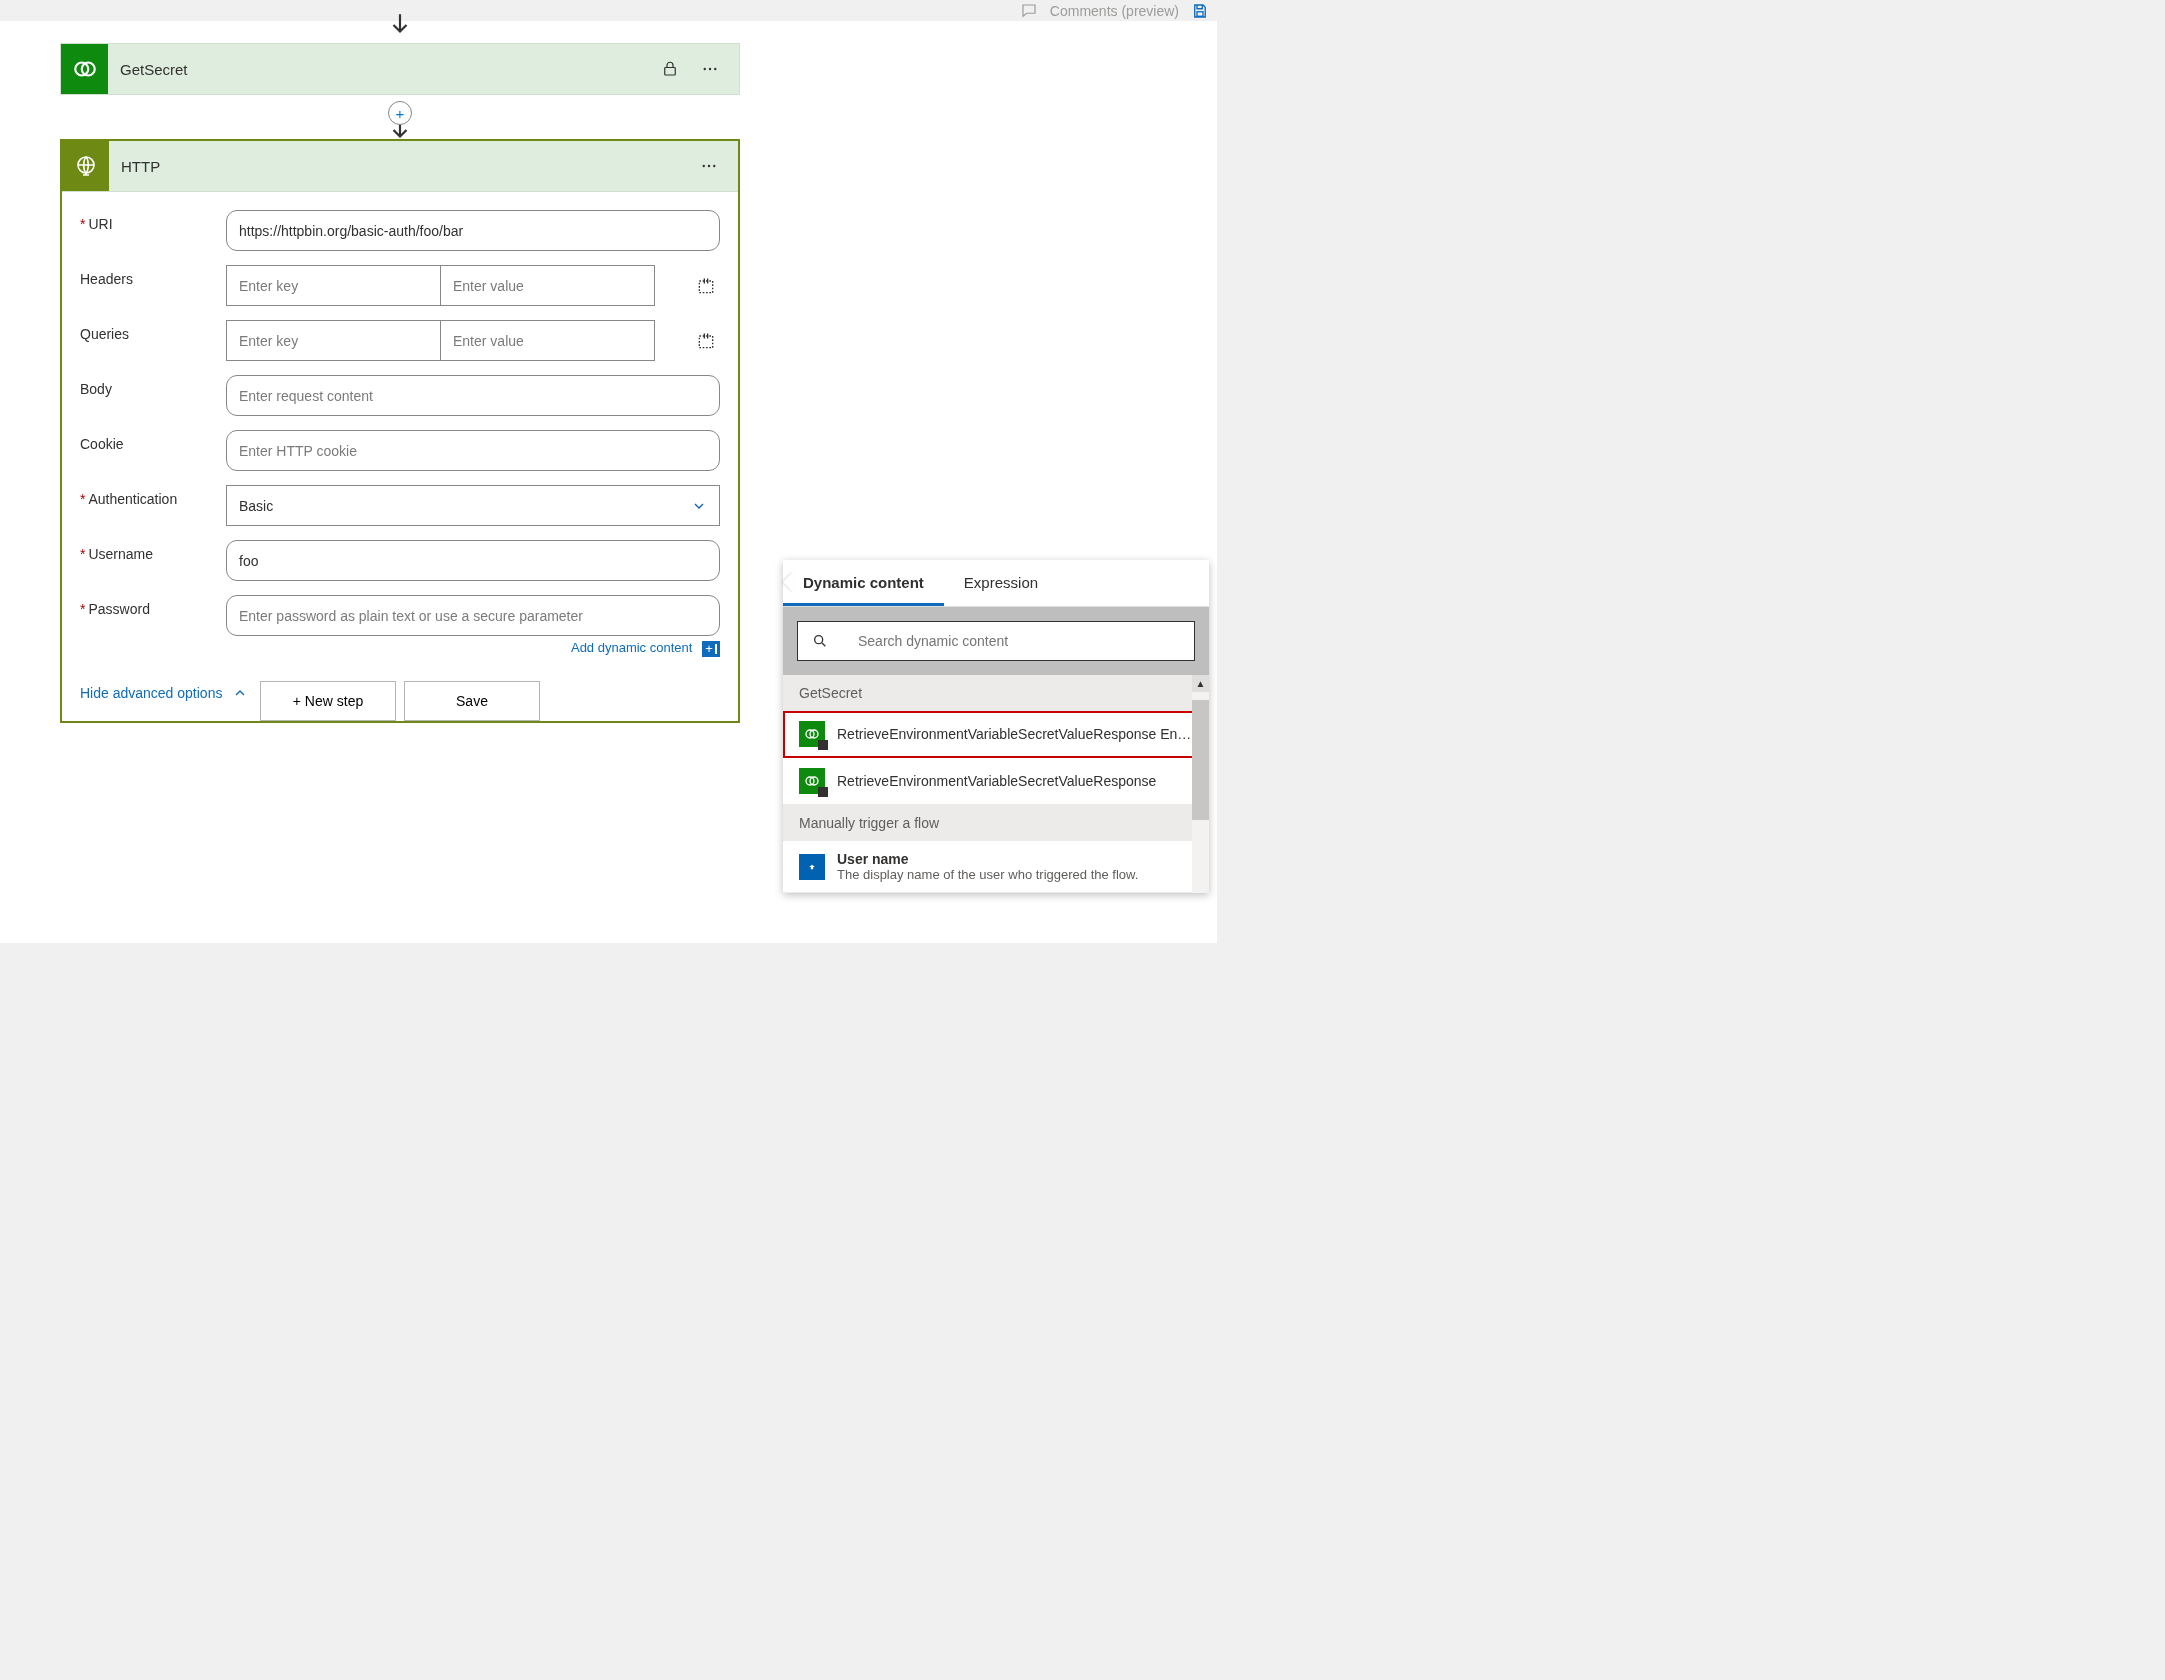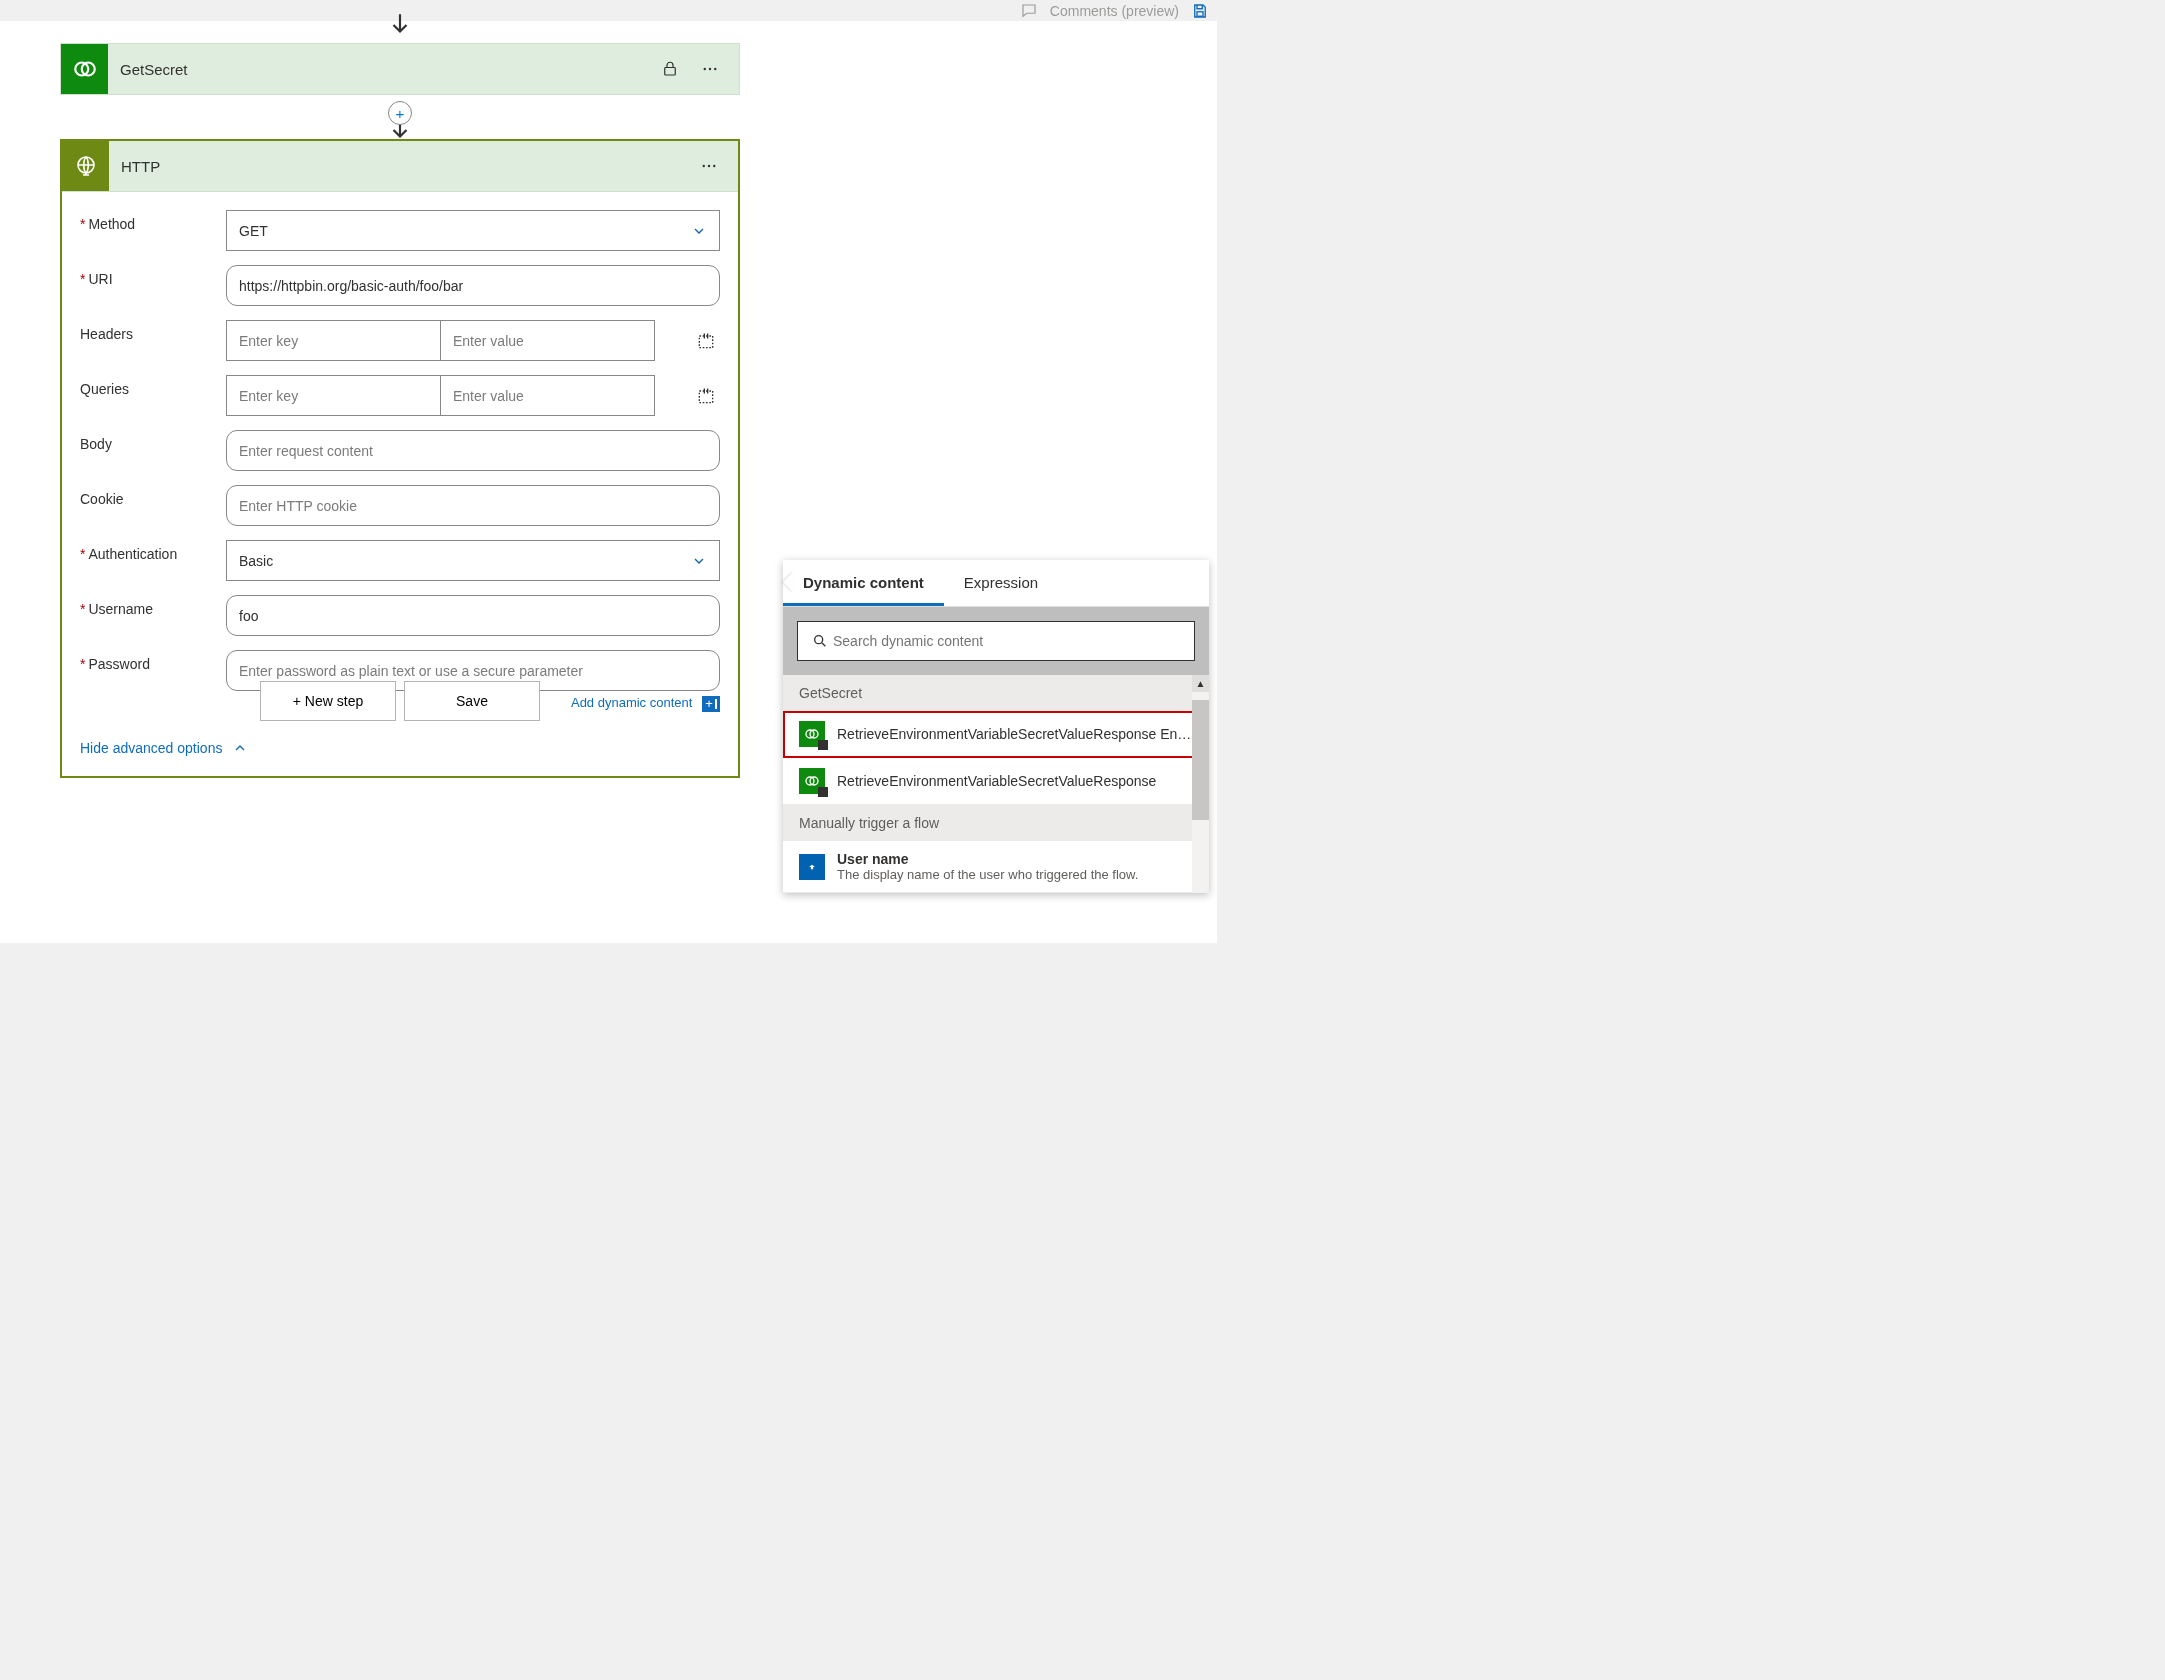--- a/index.html
+++ b/index.html
@@ -167,21 +167,21 @@
     left:-10px; top:12px;
     border:10px solid transparent;
     border-right-color:#fff;
     filter:drop-shadow(-1px 0 1px rgba(0,0,0,0.15));
   }
   .dyn-tabs { display:flex; border-bottom:1px solid #e1dfdd; }
   .dyn-tab { padding:14px 20px 12px 20px; font-size:15px; color:#323130; cursor:pointer; }
   .dyn-tab.active { font-weight:600; border-bottom:3px solid #0F6CBD; }
   .dyn-middle { background:#BEBEBE; padding:14px; }
   .dyn-search {
-    display:flex; align-items:center; gap:3px;
+    display:flex; align-items:center; gap:28px;
     background:#fff; border:1px solid #323130;
     height:40px; padding:0 14px;
   }
   .dyn-search input { border:none; outline:none; flex:1; font-size:14px; font-family:inherit; }
   .dyn-list { position:relative; max-height:260px; overflow:hidden; }
   .dyn-scroll-up {
     position:absolute; right:0; top:0; width:17px; height:17px;
     background:#E1DFDD; color:#323130; font-size:10px;
     display:flex; align-items:center; justify-content:center;
   }
@@ -297,33 +297,20 @@
               <circle cx="5" cy="12" r="1.6"></circle>
               <circle cx="12" cy="12" r="1.6"></circle>
               <circle cx="19" cy="12" r="1.6"></circle>
             </svg>
         </span>
       </div>
     </div>
 
     <div class="card-body">
 
-      <div class="row">
-        <div class="label req">Method</div>
-        <div class="control-col">
-          <div class="ctrl-select">
-            <span>GET</span>
-            <span class="chev">
-              <svg width="16" height="16" viewBox="0 0 24 24" fill="none" stroke="#1361b3" stroke-width="2">
-                  <path d="M6 9l6 6 6-6"></path>
-                </svg>
-            </span>
-          </div>
-        </div>
-      </div>
 
       <div class="row">
         <div class="label req">URI</div>
         <div class="control-col">
           <input class="ctrl-input" value="https://httpbin.org/basic-auth/foo/bar" style="">
         </div>
       </div>
 
       <div class="row">
         <div class="label">Headers</div>

